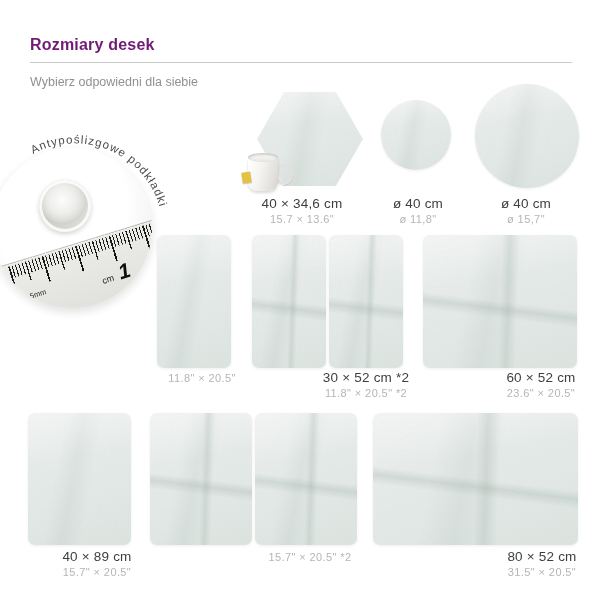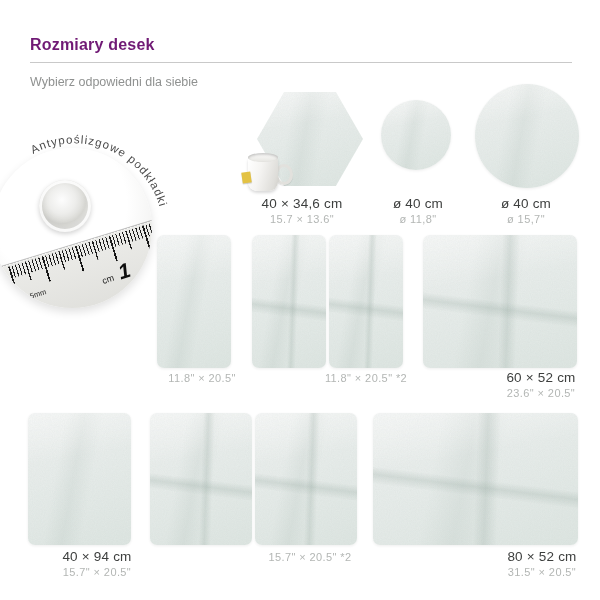--- a/index.html
+++ b/index.html
@@ -181,20 +181,21 @@
   <div class="glass board window b60">
     <svg class="grain">
         <rect width="100%" height="100%" filter="url(#grainF)"></rect>
       </svg>
   </div>
 
   <div class="lab l4">
     <i>11.8" × 20.5"</i>
   </div>
   <div class="lab l5">
+    <b>30 × 52 cm *2</b>
     <i>11.8" × 20.5" *2</i>
   </div>
   <div class="lab l6">
     <b>60 × 52 cm</b>
     <i>23.6" × 20.5"</i>
   </div>
 
   <div class="glass board b40">
     <svg class="grain">
         <rect width="100%" height="100%" filter="url(#grainF)"></rect>
@@ -210,21 +211,21 @@
         <rect width="100%" height="100%" filter="url(#grainF)"></rect>
       </svg>
   </div>
   <div class="glass board window b80">
     <svg class="grain">
         <rect width="100%" height="100%" filter="url(#grainF)"></rect>
       </svg>
   </div>
 
   <div class="lab l7">
-    <b>40 × 94 cm</b>
+    <b>40 × 89 cm</b>
     <i>15.7" × 20.5"</i>
   </div>
   <div class="lab l8">
     <i>15.7" × 20.5" *2</i>
   </div>
   <div class="lab l9">
     <b>80 × 52 cm</b>
     <i>31.5" × 20.5"</i>
   </div>
 

